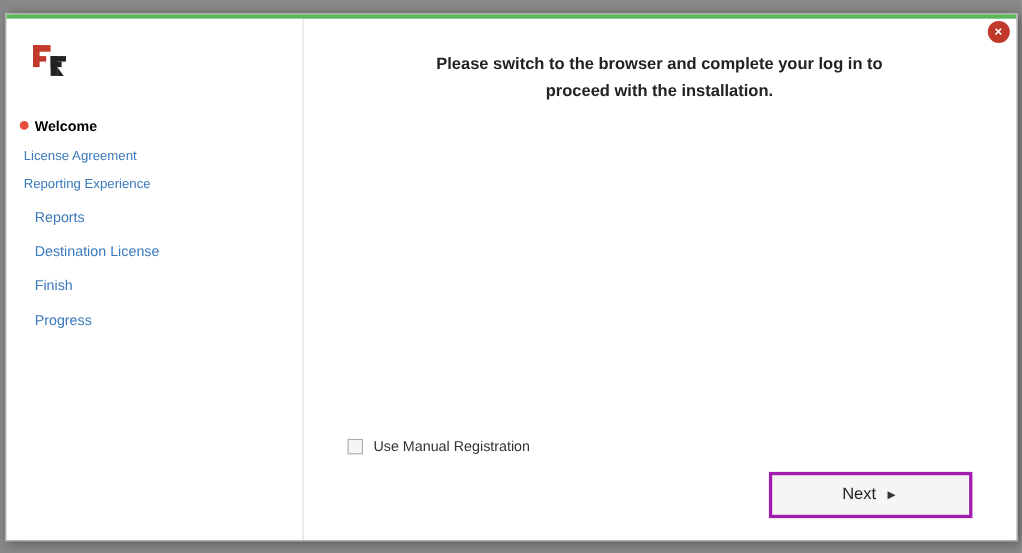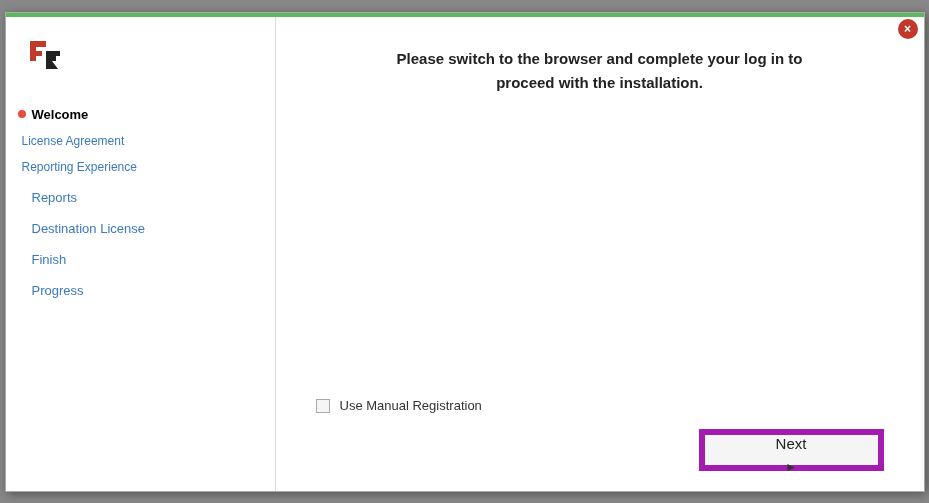--- a/index.html
+++ b/index.html
@@ -185,29 +185,29 @@
     }
 
     .button-row {
       display: flex;
       justify-content: flex-end;
     }
 
     .next-btn {
       width: 185px;
       height: 42px;
-      border: 6px solid #a21caf;
+      border: 3px solid #a21caf;
       background: #f5f5f5;
       font-size: 15px;
       color: #222;
       display: flex;
       align-items: center;
+      justify-content: center;
       gap: 8px;
       cursor: pointer;
-      flex-direction: column;
     }
 
     .arrow-icon {
       font-size: 12px;
       color: #333;
     }
   </style>
 </head>
 <body>
 

